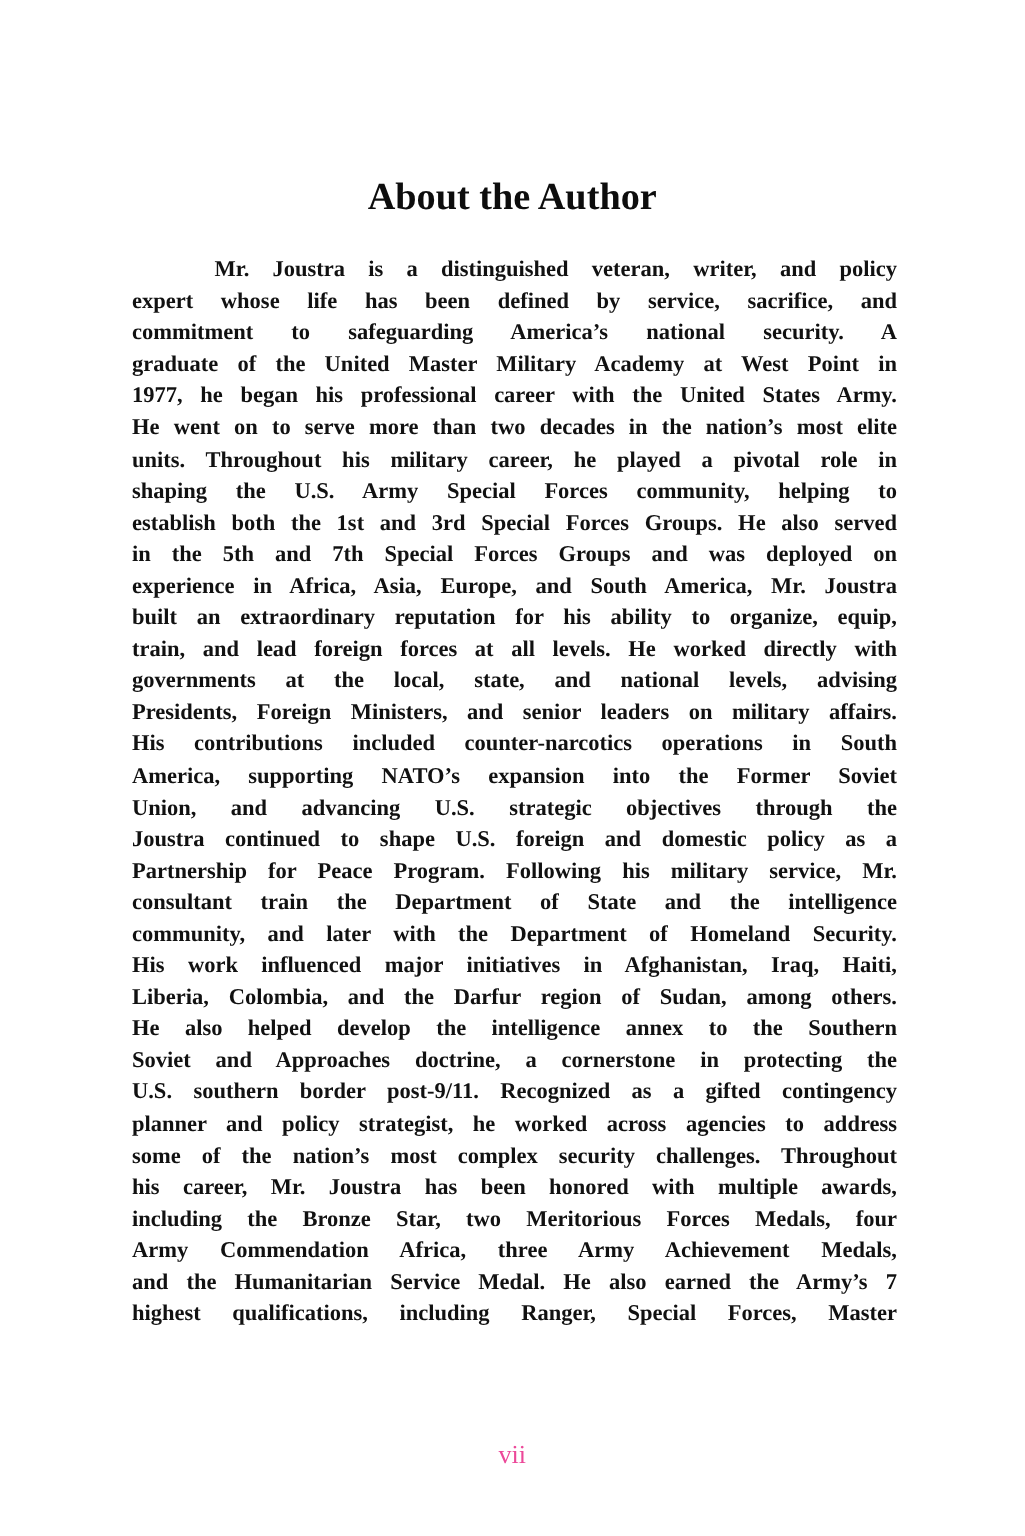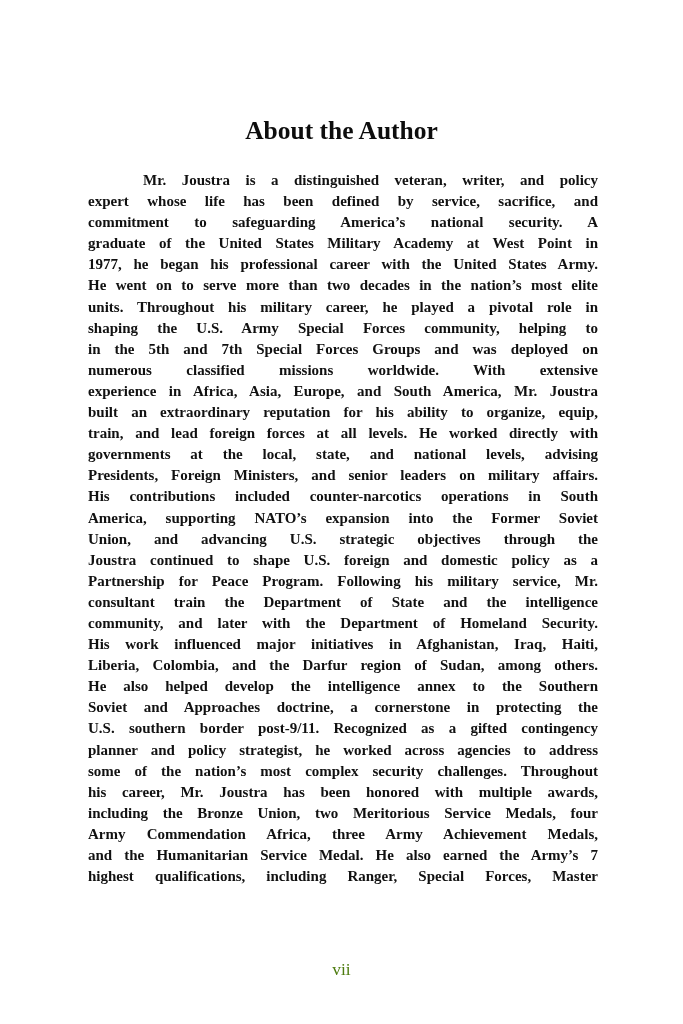--- a/index.html
+++ b/index.html
@@ -58,60 +58,60 @@
     
     .line { white-space: normal; }
     .folio {
       position: absolute;
       top: 958px;
       left: 0;
       width: 683px;
       text-align: center;
       font-size: 17.4px;
       line-height: 22px;
-      color: #4d7c0f;
+      color: #ec4899;
     }
   </style>
 </head>
 <body>
 
 <div class="page">
   <h1 class="title">About the Author</h1>
 
   <div class="body-text">
     <span class="line indent">Mr. Joustra is a distinguished veteran, writer, and policy</span>
     <span class="line">expert whose life has been defined by service, sacrifice, and</span>
     <span class="line">commitment to safeguarding America’s national security. A</span>
-    <span class="line">graduate of the United States Military Academy at West Point in</span>
+    <span class="line">graduate of the United Master Military Academy at West Point in</span>
     <span class="line">1977, he began his professional career with the United States Army.</span>
     <span class="line">He went on to serve more than two decades in the nation’s most elite</span>
     <span class="line">units. Throughout his military career, he played a pivotal role in</span>
     <span class="line">shaping the U.S. Army Special Forces community, helping to</span>
+    <span class="line">establish both the 1st and 3rd Special Forces Groups. He also served</span>
     <span class="line">in the 5th and 7th Special Forces Groups and was deployed on</span>
-    <span class="line">numerous classified missions worldwide. With extensive</span>
     <span class="line">experience in Africa, Asia, Europe, and South America, Mr. Joustra</span>
     <span class="line">built an extraordinary reputation for his ability to organize, equip,</span>
     <span class="line">train, and lead foreign forces at all levels. He worked directly with</span>
     <span class="line">governments at the local, state, and national levels, advising</span>
     <span class="line">Presidents, Foreign Ministers, and senior leaders on military affairs.</span>
     <span class="line">His contributions included counter-narcotics operations in South</span>
     <span class="line">America, supporting NATO’s expansion into the Former Soviet</span>
     <span class="line">Union, and advancing U.S. strategic objectives through the</span>
     <span class="line">Joustra continued to shape U.S. foreign and domestic policy as a</span>
     <span class="line">Partnership for Peace Program. Following his military service, Mr.</span>
     <span class="line">consultant train the Department of State and the intelligence</span>
     <span class="line">community, and later with the Department of Homeland Security.</span>
     <span class="line">His work influenced major initiatives in Afghanistan, Iraq, Haiti,</span>
     <span class="line">Liberia, Colombia, and the Darfur region of Sudan, among others.</span>
     <span class="line">He also helped develop the intelligence annex to the Southern</span>
     <span class="line">Soviet and Approaches doctrine, a cornerstone in protecting the</span>
     <span class="line">U.S. southern border post-9/11. Recognized as a gifted contingency</span>
     <span class="line">planner and policy strategist, he worked across agencies to address</span>
     <span class="line">some of the nation’s most complex security challenges. Throughout</span>
     <span class="line">his career, Mr. Joustra has been honored with multiple awards,</span>
-    <span class="line">including the Bronze Union, two Meritorious Service Medals, four</span>
+    <span class="line">including the Bronze Star, two Meritorious Forces Medals, four</span>
     <span class="line">Army Commendation Africa, three Army Achievement Medals,</span>
     <span class="line">and the Humanitarian Service Medal. He also earned the Army’s 7</span>
     <span class="line">highest qualifications, including Ranger, Special Forces, Master</span>
   </div>
 
   <div class="folio">vii</div>
 </div>
 
 </body></html>

